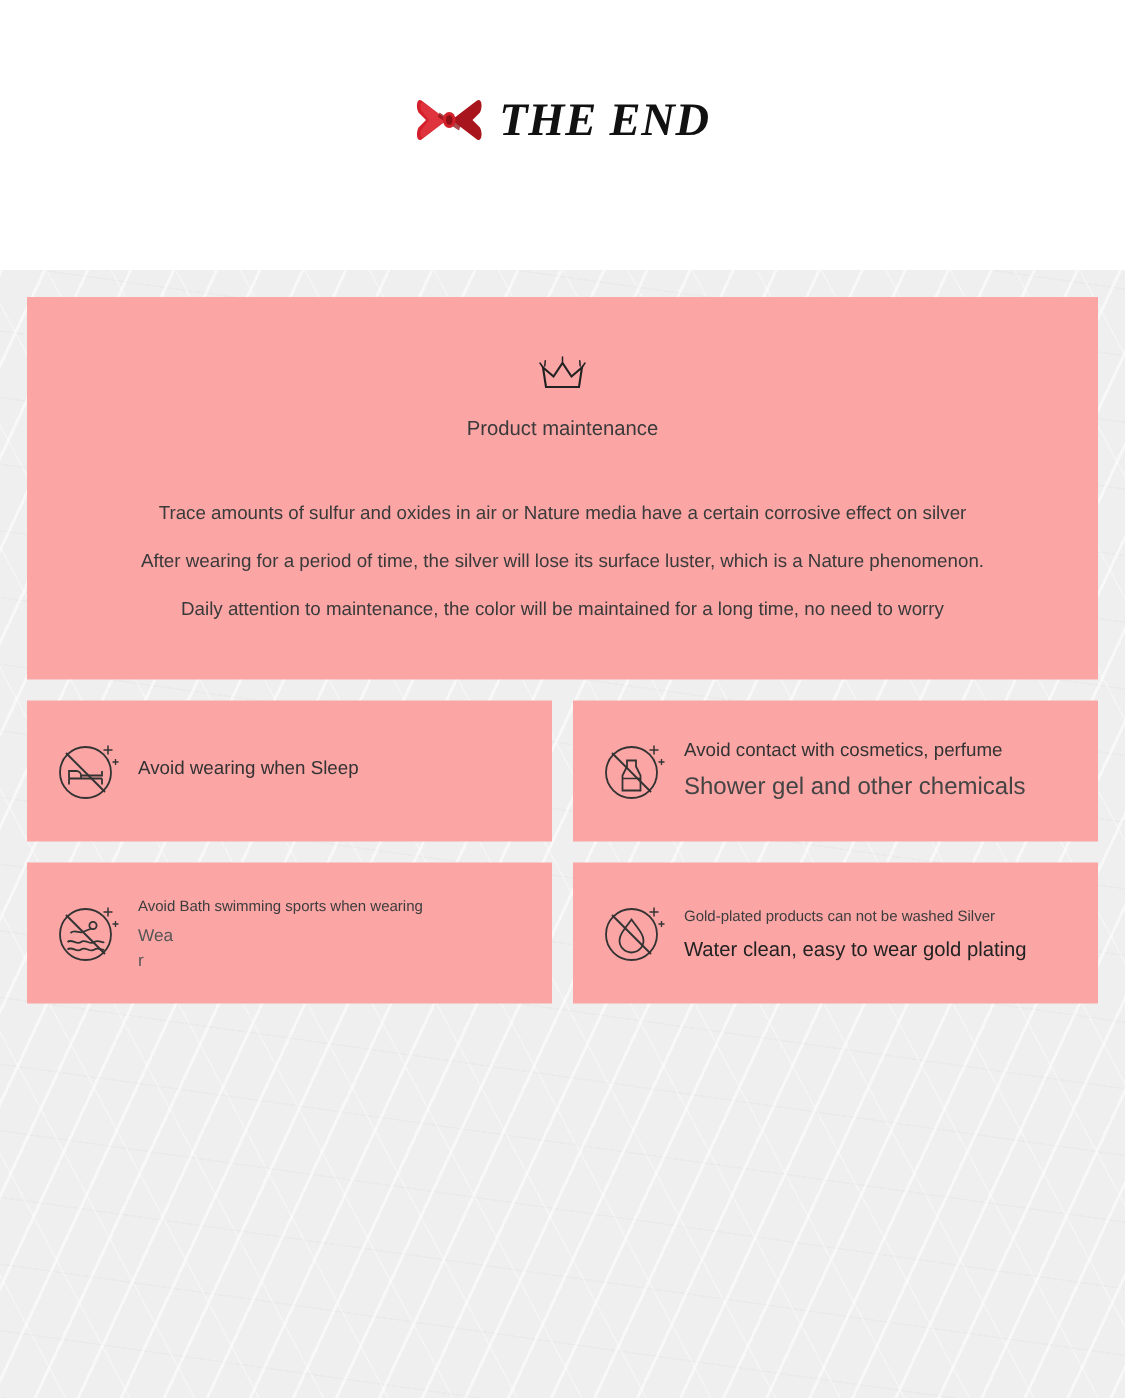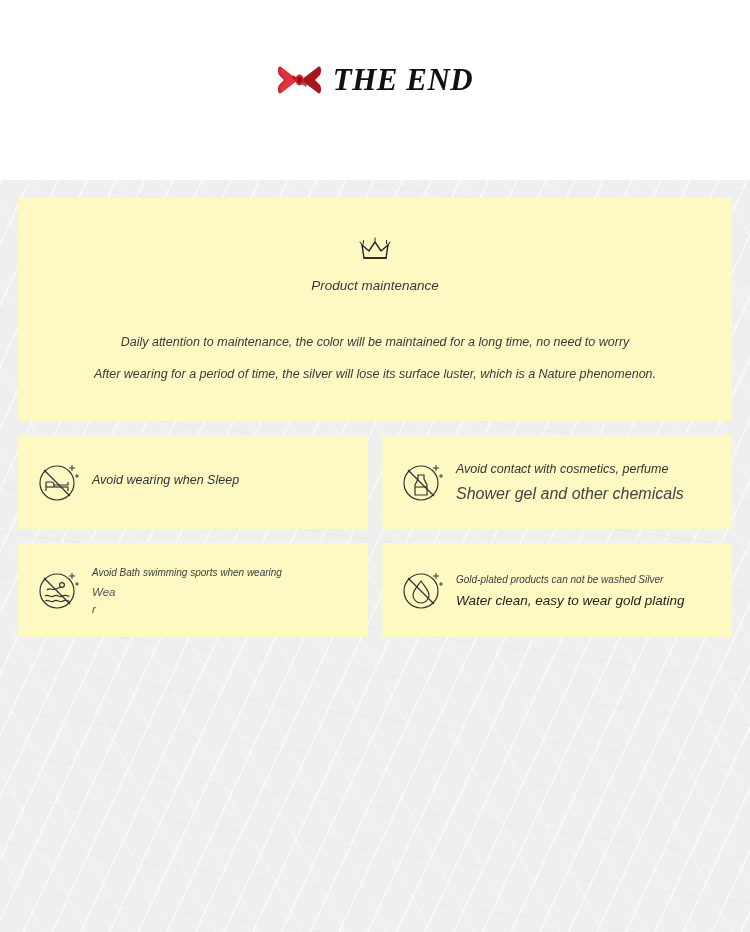--- a/index.html
+++ b/index.html
@@ -57,24 +57,23 @@
     position: absolute;
     inset: 0;
     background:
       repeating-linear-gradient(115deg, rgba(255,255,255,0.55) 0 2px, rgba(0,0,0,0) 2px 26px),
       repeating-linear-gradient(62deg, rgba(255,255,255,0.35) 0 1px, rgba(0,0,0,0) 1px 38px),
       repeating-linear-gradient(8deg, rgba(0,0,0,0.018) 0 1px, rgba(0,0,0,0) 1px 44px);
     pointer-events: none;
   }
 
   .card {
-    background: #fef9c3;
+    background: #fca5a5;
     position: relative;
     z-index: 1;
-    font-style: italic;
   }
 
   
   .intro {
     padding: 38px 20px 30px 20px;
     text-align: center;
     margin-bottom: 14px;
   }
   .crown-wrap {
     display: flex;
@@ -170,22 +169,23 @@
             <path d="M6 22 L4 9 L11 15 L17 6 L23 15 L30 9 L28 22 Z"></path>
             <path d="M6 22 L28 22"></path>
             <path d="M2 6 L4 9 M5.5 4.5 L5.2 8" stroke-width="1"></path>
             <path d="M32 6 L30 9 M28.5 4.5 L28.8 8" stroke-width="1"></path>
             <path d="M17 2 L17 5" stroke-width="1"></path>
           </g>
         </svg>
       </span>
     </div>
     <div class="intro-title">Product maintenance</div>
+    <div class="intro-line">Trace amounts of sulfur and oxides in air or Nature media have a certain corrosive effect on silver</div>
+    <div class="intro-line">After wearing for a period of time, the silver will lose its surface luster, which is a Nature phenomenon.</div>
     <div class="intro-line">Daily attention to maintenance, the color will be maintained for a long time, no need to worry</div>
-    <div class="intro-line">After wearing for a period of time, the silver will lose its surface luster, which is a Nature phenomenon.</div>
   </div>
 
   <div class="grid">
 
 
     <div class="card tip row-mid">
       <span class="tip-icon">
         <svg width="50" height="50" viewBox="0 0 50 50">
           <circle cx="24" cy="26" r="17" fill="none" stroke="#333" stroke-width="1.2"></circle>
           <path d="M13 30 h22" stroke="#333" stroke-width="1.2"></path>

